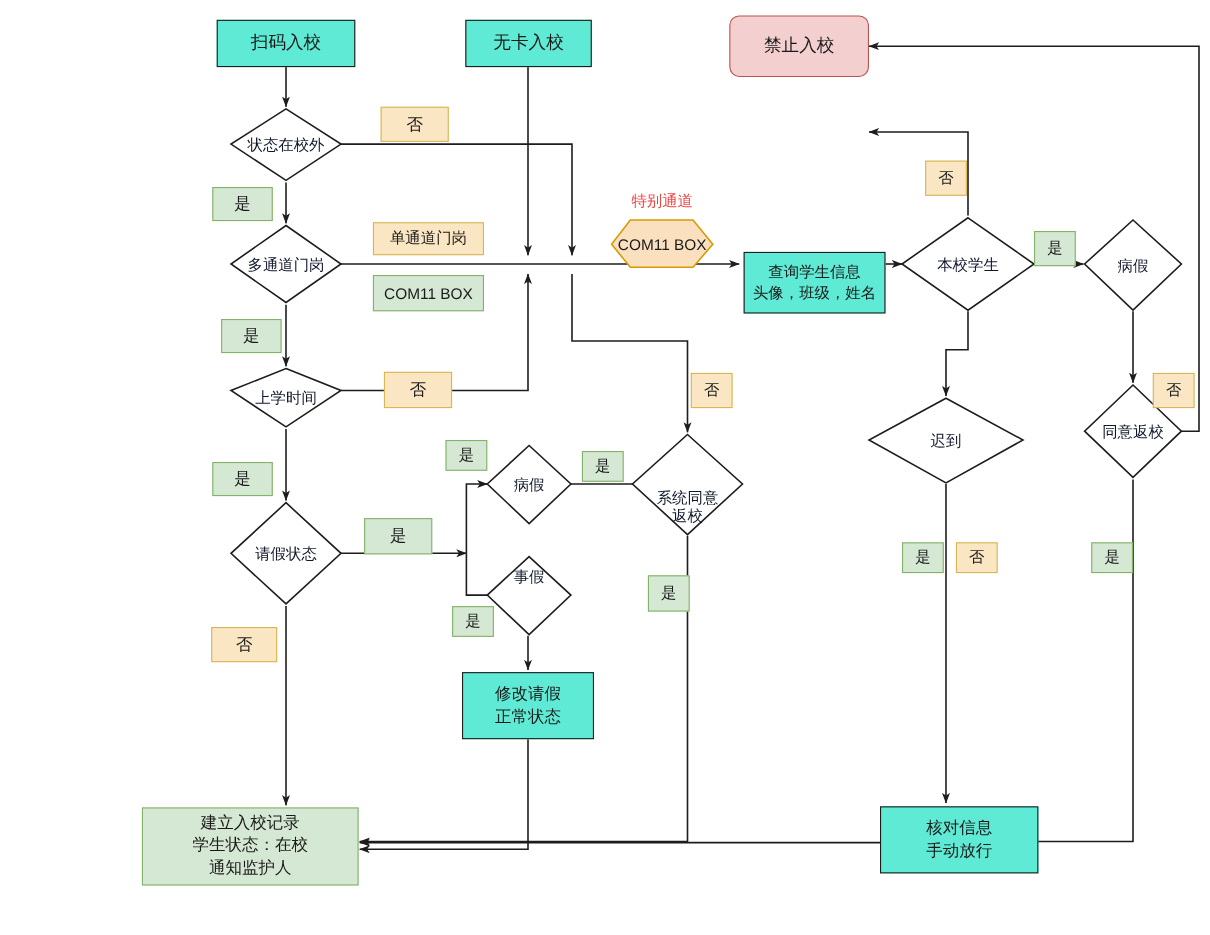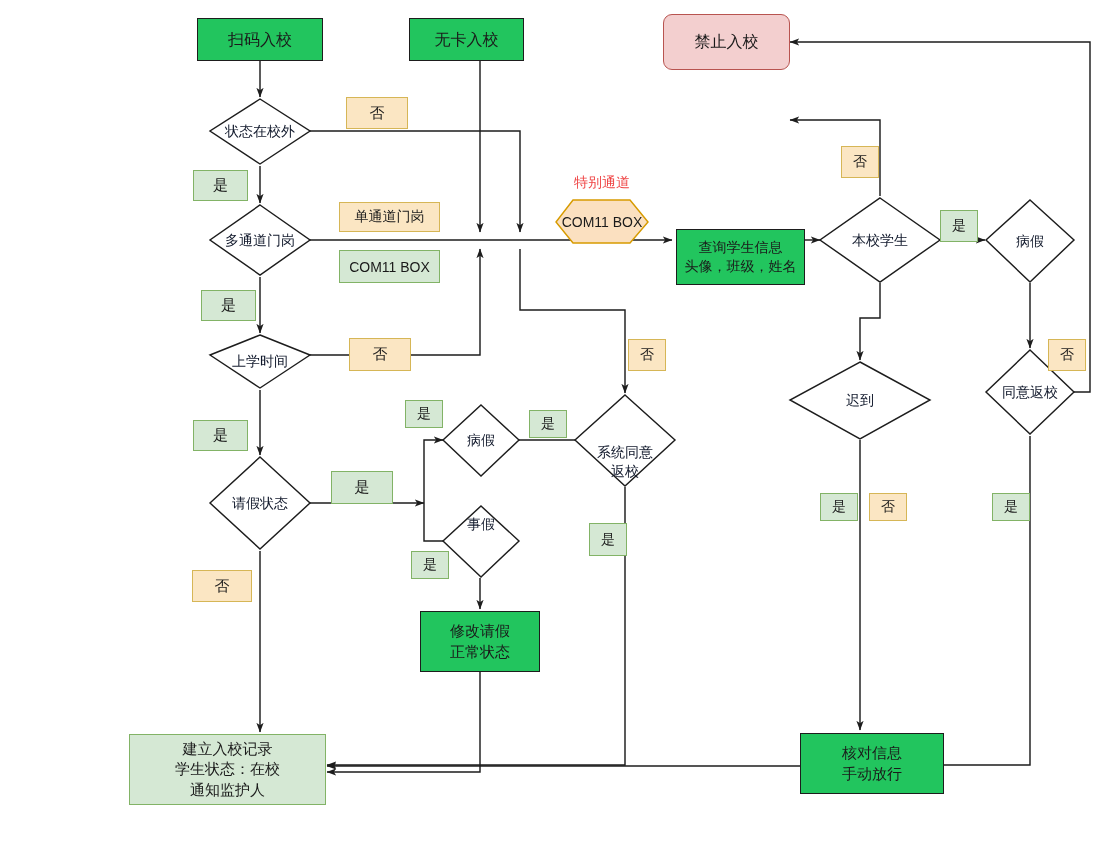--- a/index.html
+++ b/index.html
@@ -4,21 +4,21 @@
 <style>
   html,body{margin:0;padding:0;}
   body{
     width:1100px;height:850px;background:#ffffff;
     font-family:"Liberation Sans","DejaVu Sans",sans-serif;
     overflow:hidden;position:relative;
   }
   #canvas{position:absolute;left:0;top:0;width:1100px;height:850px;}
   .node{position:absolute;box-sizing:border-box;display:flex;align-items:center;
         justify-content:center;text-align:center;line-height:1.35;color:#1a1a1a;}
-  .rect{border:1.3px solid #1d1d1d;background:#22c55e;font-size:16px;}
+  .rect{border:1.3px solid #1d1d1d;background:#5eead4;font-size:16px;}
   .rrect{border:1.3px solid #b85450;background:#f3cfcf;border-radius:9px;font-size:16px;}
   .greenproc{border:1.3px solid #82b366;background:#d5e8d4;font-size:15px;}
   .dia-label{position:absolute;left:0;top:0;width:100%;height:100%;display:flex;
              align-items:center;justify-content:center;text-align:center;
              font-size:14px;color:#0f172a;line-height:1.3;pointer-events:none;}
   .hex-label{position:absolute;left:0;top:0;width:100%;height:100%;display:flex;
              align-items:center;justify-content:center;font-size:14px;color:#1a1a1a;}
   .tag{position:absolute;box-sizing:border-box;display:flex;align-items:center;
        justify-content:center;font-size:15px;color:#1a1a1a;}
   .tag-y{background:#d5e8d4;border:1.2px solid #82b366;}
@@ -104,21 +104,21 @@
     <polygon points="1030,350 1074,392 1030,434 986,392"></polygon>
   </g>
 
   <polygon points="573,200 630,200 648,222 630,243 573,243 556,222" fill="#fbe0c0" stroke="#d79b00" stroke-width="1.45"></polygon>
 </svg>
 
 <div class="node rect" style="left:197px;top:18px;width:126px;height:43px;">
   <span>扫码入校</span>
 </div>
 
-<div class="node rect" style="left:409px;top:18px;width:115px;height:43px;">
+<div class="node rect" style="left:423px;top:18px;width:115px;height:43px;">
   <span>无卡入校</span>
 </div>
 
 <div class="node rrect" style="left:663px;top:14px;width:127px;height:56px;">
   <span>禁止入校</span>
 </div>
 
 <div class="node rect" style="left:676px;top:229px;width:129px;height:56px;font-size:14px;">
   <span style="display:block;">
     <span style="display:block;">查询学生信息</span>
@@ -162,21 +162,21 @@
 </div>
 <div class="dia-label" style="left:443px;top:405px;width:76px;height:71px;">
   <span>病假</span>
 </div>
 <div class="dia-label" style="left:443px;top:489px;width:76px;height:71px;">
   <span>事假</span>
 </div>
 <div class="dia-label" style="left:575px;top:416px;width:100px;height:91px;">
   <span style="display:block;">
     <span style="display:block;">系统同意</span>
-    <span style="display:block;">返校</span>
+    <span style="display:block;font-family:Liberation Mono, monospace;">返校</span>
   </span>
 </div>
 <div class="dia-label" style="left:820px;top:198px;width:120px;height:84px;">
   <span>本校学生</span>
 </div>
 <div class="dia-label" style="left:986px;top:200px;width:88px;height:82px;">
   <span>病假</span>
 </div>
 <div class="dia-label" style="left:790px;top:362px;width:140px;height:77px;">
   <span>迟到</span>

